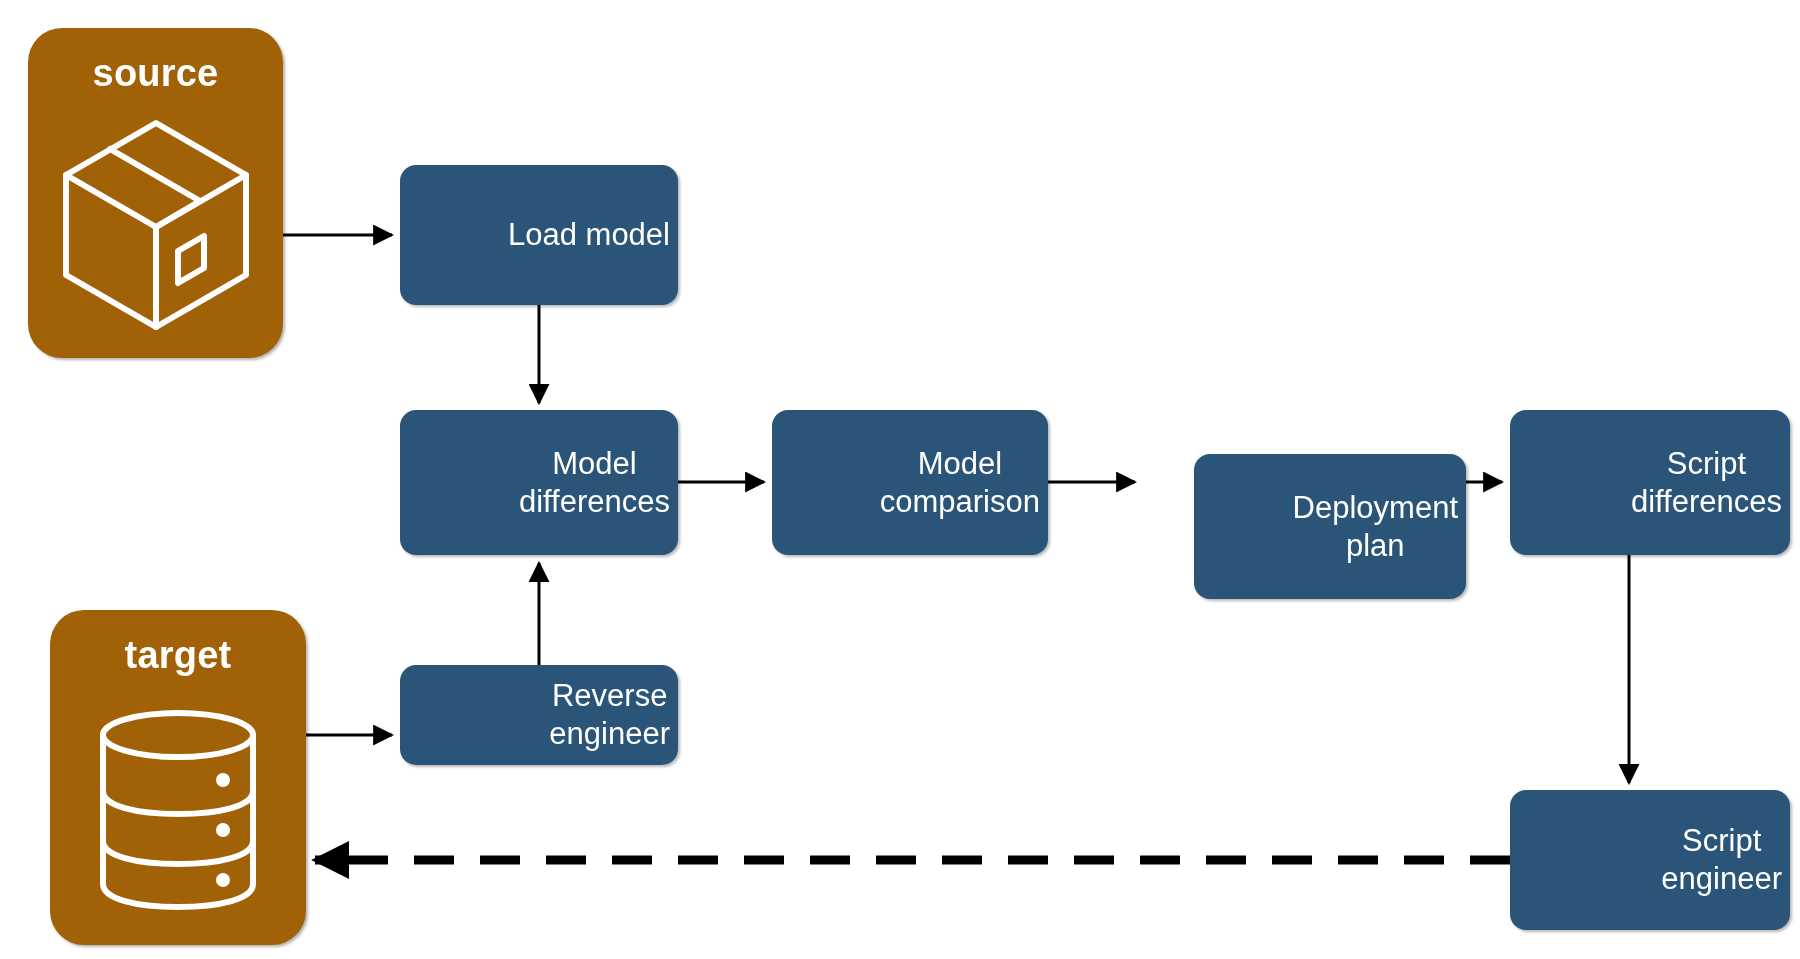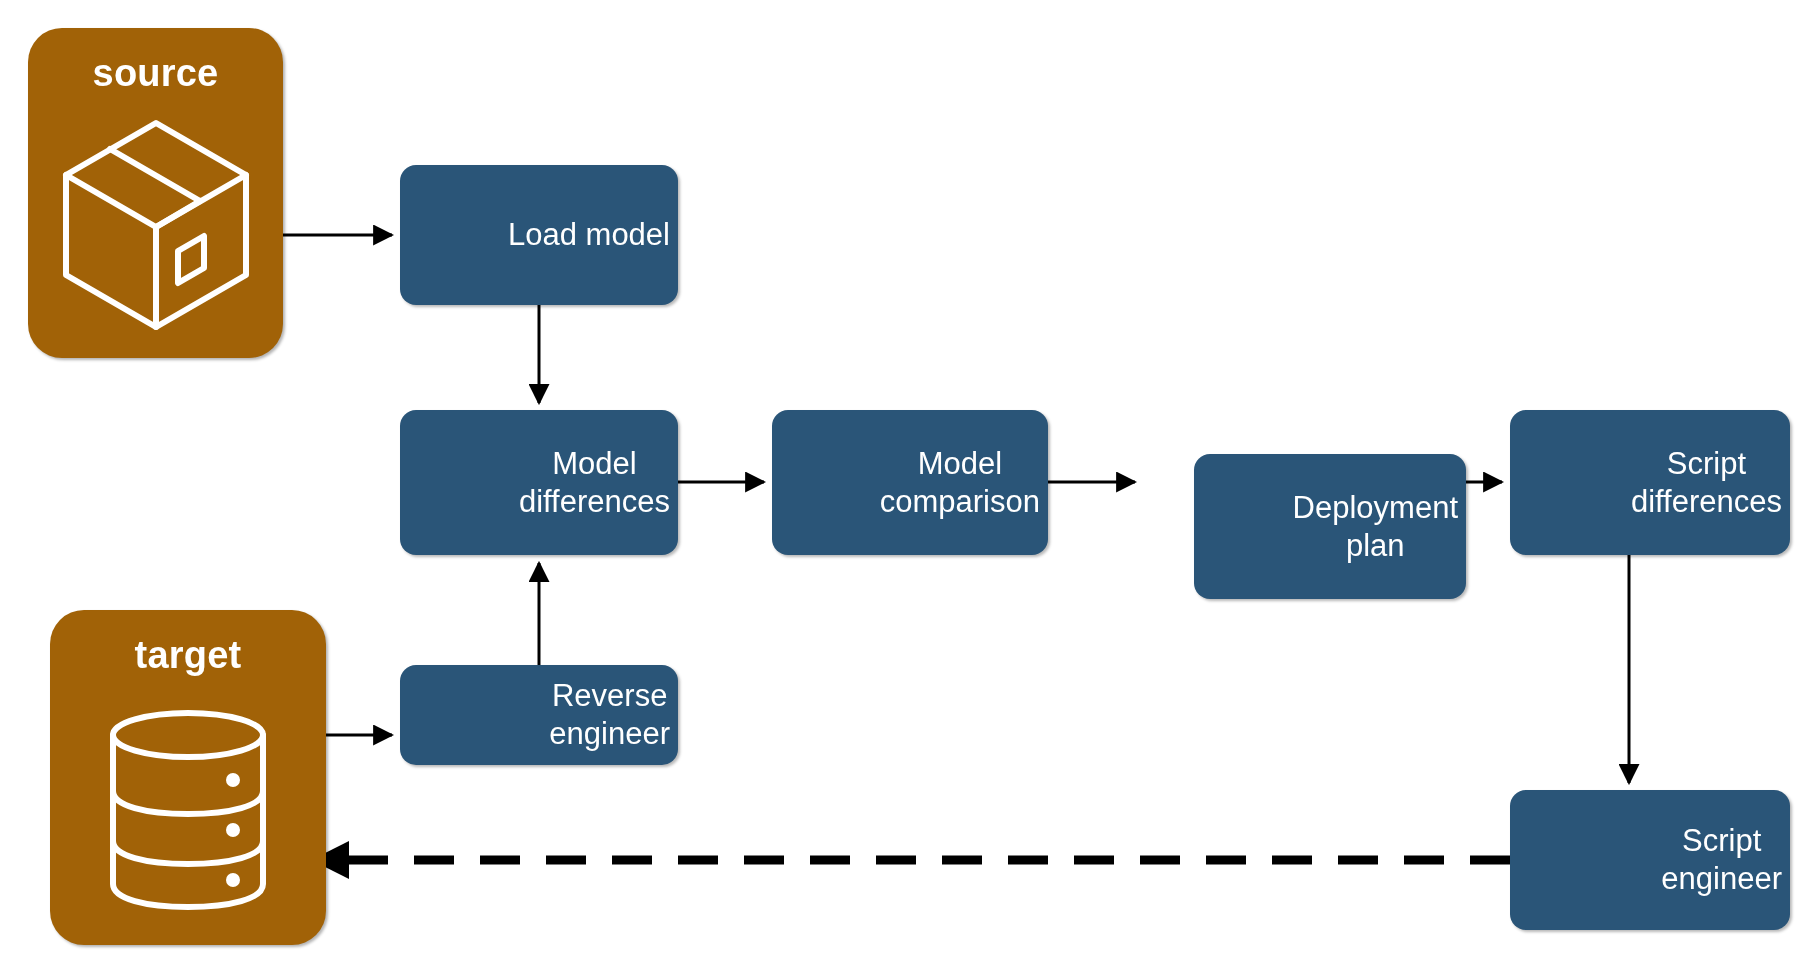--- a/index.html
+++ b/index.html
@@ -131,21 +131,21 @@
 
           <path d="M52 34 L142 86"></path>
           <path d="M142 86 L98 112"></path>
 
           <path d="M120 136 L146 121 L146 153 L120 168 Z"></path>
         </g>
       </svg>
     </div>
   </div>
 
-  <div class="endpoint" style="left:50px; top:610px; width:276px; height:335px; padding-top:26px;">
+  <div class="endpoint" style="left:50px; top:610px; width:256px; height:335px; padding-top:26px;">
     <div class="endpoint-label">target</div>
     <div class="endpoint-icon">
       <svg width="170" height="205" viewBox="0 0 170 205" xmlns="http://www.w3.org/2000/svg">
         <g fill="none" stroke="#ffffff" stroke-width="6" stroke-linejoin="round" stroke-linecap="round">
 
           <path d="M10 28 L10 177 C10 192 43 200 85 200 C127 200 160 192 160 177 L160 28"></path>
 
           <ellipse cx="85" cy="28" rx="75" ry="22"></ellipse>
 
           <path d="M10 84 C10 99 43 107 85 107 C127 107 160 99 160 84"></path>

